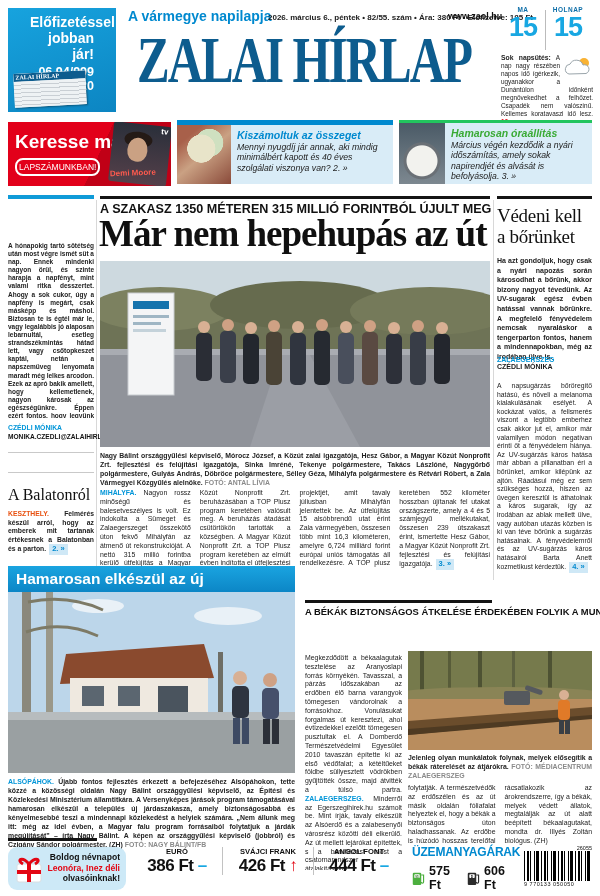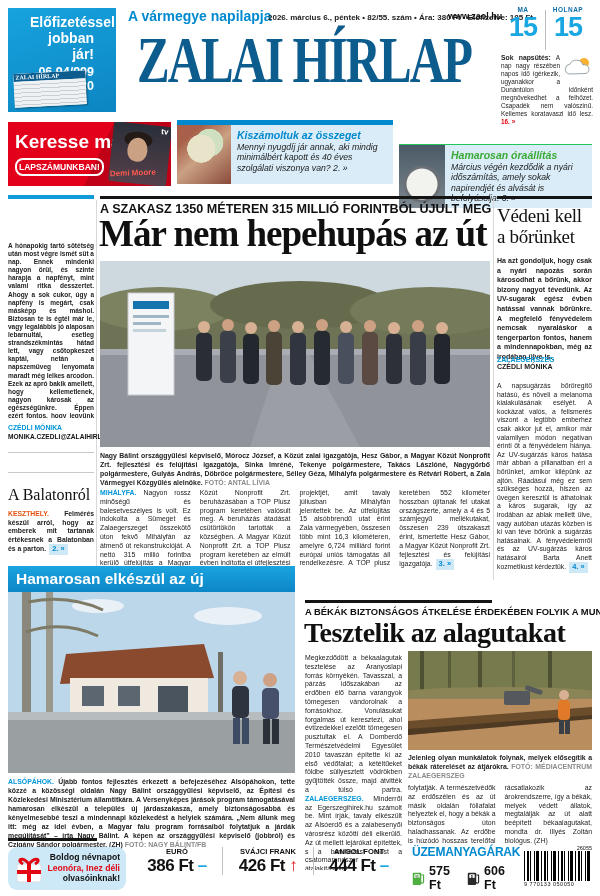--- a/index.html
+++ b/index.html
@@ -33,33 +33,33 @@
   .wx-temp{font-size:27px;font-weight:bold;color:#18a7e2;line-height:28px;letter-spacing:-1px;}
   .wx-sum{margin-top:4px;font-size:6.4px;line-height:8px;color:#222;text-align:justify;}
   .wx-sum-title{font-size:6.8px;font-weight:bold;}
   .wx-icon{float:right;width:30px;height:22px;margin:2px 0 2px 3px;}
   .wx-ref{color:#e30613;font-weight:bold;}
 
   
   .tz-red{left:8px;top:122px;width:163px;height:64px;background:
           linear-gradient(115deg,#e2001a 55%,#c00016 55%);overflow:hidden;}
   .tz-red-l1{position:absolute;left:7px;top:9px;color:#fff;font-size:19px;font-weight:bold;}
-  .tz-red-l2{position:absolute;left:7px;top:36px;color:#fff;font-size:8.5px;font-weight:bold;
+  .tz-red-l2{position:absolute;left:7px;top:36px;color:#fff;font-size:8.5px;font-weight:normal;
              border:2px solid #fff;border-radius:8px;padding:2px 2px;}
   .tz-mag{position:absolute;right:2px;top:2px;width:58px;height:60px;background:linear-gradient(#2a2f3a,#55404a);
           transform:rotate(6deg);border-radius:3px;overflow:hidden;}
   .tz-mag-tv{position:absolute;right:3px;top:1px;color:#fff;font-size:8px;font-weight:bold;}
   .tz-mag-name{position:absolute;left:1px;bottom:6px;color:#ff5a4e;font-size:8px;font-weight:bold;
                transform:rotate(-8deg);white-space:nowrap;}
   .tz-mag-face{position:absolute;left:16px;top:14px;width:20px;height:24px;border-radius:50% 50% 45% 45%;
                background:#caa183;}
   .tz-mag-hair{position:absolute;left:12px;top:8px;width:28px;height:16px;border-radius:50%;background:#241a16;}
   .teaser{top:120px;height:64px;background:#d9ecf7;box-sizing:border-box;font-style:italic;}
   .tz1{left:177px;width:216px;border-top:5px solid #0089cf;}
-  .tz2{left:399px;width:193px;border-top:1px solid #22c55e;margin-top:24px;}
+  .tz2{left:399px;width:193px;border-top:3px solid #22c55e;}
   .tz-img{position:absolute;left:0;top:0;bottom:0;}
   .tz1 .tz-img{width:54px;background:
       radial-gradient(circle at 45% 40%,#e8e4c9 0 30%,transparent 31%),
       radial-gradient(circle at 60% 30%,#cfe0c0 0 26%,transparent 27%),
       linear-gradient(140deg,#a8604a 20%,#caa183 50%,#8a4a3a 100%);}
   .tz2 .tz-img{width:46px;background:
       radial-gradient(circle at 50% 62%,#f2f2ee 0 15px,#6a7076 16px 18px,transparent 19px),
       linear-gradient(#4a5a66,#7d8890);}
   .tz-txt{position:absolute;top:5px;right:5px;font-size:8.7px;line-height:10.6px;color:#222;}
   .tz1 .tz-txt{left:60px;}
@@ -357,21 +357,20 @@
       </g>
     </svg>
   </div>
 
   <div class="abs sw-caption just">
     <span class="loc-cyan">ALSÓPÁHOK.</span><span> Újabb fontos fejlesztés érkezett a befejezéséhez Alsópáhokon, tette közzé a közösségi oldalán Nagy Bálint országgyűlési képviselő, az Építési és Közlekedési Minisztérium államtitkára. A Versenyképes járások program támogatásával hamarosan elkészül a település új járdaszakasza, amely biztonságosabbá és kényelmesebbé teszi a mindennapi közlekedést a helyiek számára. „Nem állunk meg itt: még az idei évben, a Magyar falu program forrásaiból folytatjuk a járdák megújítását” – írta Nagy Bálint. A képen az országgyűlési képviselő (jobbról) és Czigány Sándor polgármester. (ZH) </span><span class="credit">FOTÓ: NAGY BÁLINT/FB</span>
   </div>
 
   <div class="abs rule fr-rule"></div>
   <div class="abs fr-kicker">A BÉKÁK BIZTONSÁGOS ÁTKELÉSE ÉRDEKÉBEN FOLYIK A MUNKA</div>
-  <div class="abs fr-headline serif">Tesztelik az alagutakat</div>
 
   <div class="abs fr-col1 just">
     <span>Megkezdődött a békaalagutak tesztelése az Aranyoslapi forrás környékén. Tavasszal, a párzás időszakában az erdőben élő barna varangyok tömegesen vándorolnak a forrásokhoz. Vonulásukat forgalmas út keresztezi, ahol évtizedekkel ezelőtt tömegesen pusztultak el. A Domberdő Természetvédelmi Egyesület 2010 tavaszán építette ki az első védőfalat; a kétéltűeket földbe süllyesztett vödrökben gyűjtötték össze, majd átvitték a túlsó partra.</span>
     <span class="loc-cyan">ZALAEGERSZEG.</span><span> Minderről az Egerszegihirek.hu számolt be. Mint írják, tavaly elkészült az Alsóerdő és a zalabesenyői városrész közötti déli elkerülő. Az út mellett lejárókat építettek, s a beruházást most a csatornarendszer átalakításával</span>
   </div>
 
   <div class="abs fr-photo">
     <svg viewBox="0 0 184 99" width="184" height="99" preserveAspectRatio="none">
       <rect x="0" y="0" width="184" height="46" fill="#767a4c"></rect>
       <rect x="12" y="0" width="4" height="46" fill="#4e5233"></rect>

